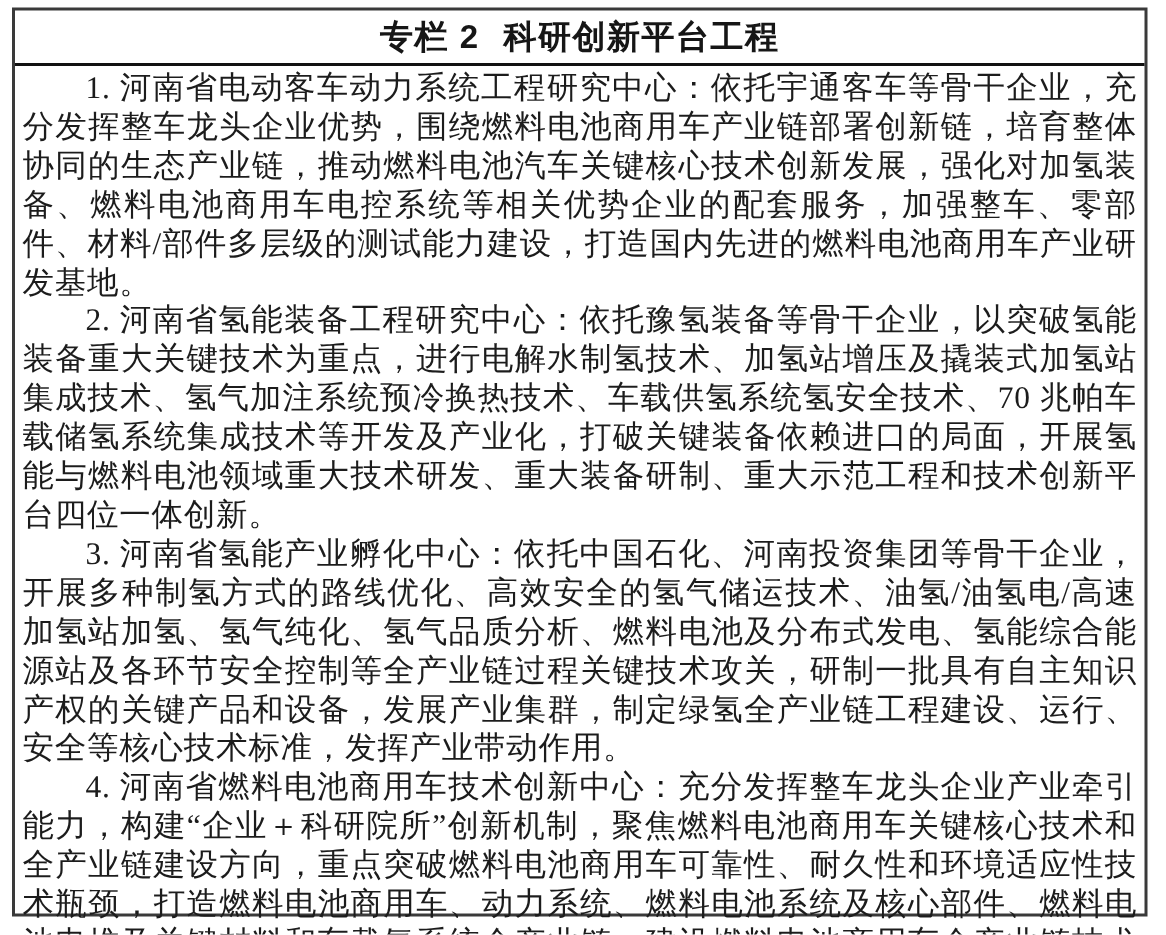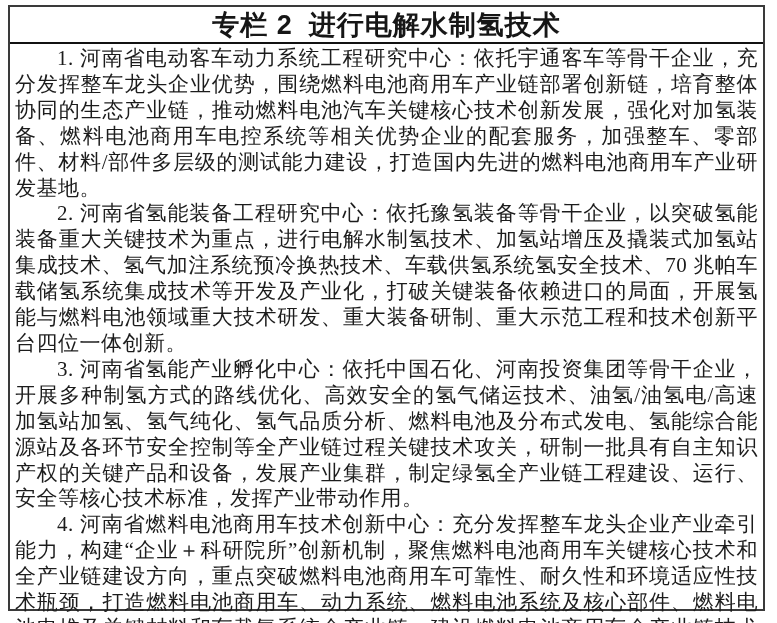--- a/index.html
+++ b/index.html
@@ -27,21 +27,21 @@
   }
   .column-box-header {
     height: 37px;
     border-bottom: 2px solid #111111;
     display: flex;
     align-items: center;
     justify-content: center;
     gap: 16px;
     font-family: "Liberation Sans", sans-serif;
     font-weight: bold;
-    font-size: 27px;
+    font-size: 22px;
     letter-spacing: 1px;
     color: #161616;
     box-sizing: border-box;
   }
   .column-box-body {
     padding: 2px 5px 0 5px;
     font-size: 21px;
     line-height: 25.9px;
     text-align: justify;
     text-justify: inter-ideograph;
@@ -52,21 +52,21 @@
     margin: 0;
     text-indent: 2em;
   }
 </style>
 </head>
 <body>
 
 <div class="column-box">
   <div class="column-box-header">
     <span>专栏 2</span>
-    <span>进行电解水制氢技术</span>
+    <span>科研创新平台工程</span>
   </div>
   <div class="column-box-body">
     <p>1. 河南省电动客车动力系统工程研究中心：依托宇通客车等骨干企业，充分发挥整车龙头企业优势，围绕燃料电池商用车产业链部署创新链，培育整体协同的生态产业链，推动燃料电池汽车关键核心技术创新发展，强化对加氢装备、燃料电池商用车电控系统等相关优势企业的配套服务，加强整车、零部件、材料/部件多层级的测试能力建设，打造国内先进的燃料电池商用车产业研发基地。</p>
     <p>2. 河南省氢能装备工程研究中心：依托豫氢装备等骨干企业，以突破氢能装备重大关键技术为重点，进行电解水制氢技术、加氢站增压及撬装式加氢站集成技术、氢气加注系统预冷换热技术、车载供氢系统氢安全技术、70 兆帕车载储氢系统集成技术等开发及产业化，打破关键装备依赖进口的局面，开展氢能与燃料电池领域重大技术研发、重大装备研制、重大示范工程和技术创新平台四位一体创新。</p>
     <p>3. 河南省氢能产业孵化中心：依托中国石化、河南投资集团等骨干企业，开展多种制氢方式的路线优化、高效安全的氢气储运技术、油氢/油氢电/高速加氢站加氢、氢气纯化、氢气品质分析、燃料电池及分布式发电、氢能综合能源站及各环节安全控制等全产业链过程关键技术攻关，研制一批具有自主知识产权的关键产品和设备，发展产业集群，制定绿氢全产业链工程建设、运行、安全等核心技术标准，发挥产业带动作用。</p>
     <p>4. 河南省燃料电池商用车技术创新中心：充分发挥整车龙头企业产业牵引能力，构建“企业＋科研院所”创新机制，聚焦燃料电池商用车关键核心技术和全产业链建设方向，重点突破燃料电池商用车可靠性、耐久性和环境适应性技术瓶颈，打造燃料电池商用车、动力系统、燃料电池系统及核心部件、燃料电池电堆及关键材料和车载氢系统全产业链，建设燃料电池商用车全产业链技术创新高地。</p>
   </div>
 </div>
 
 </body></html>

